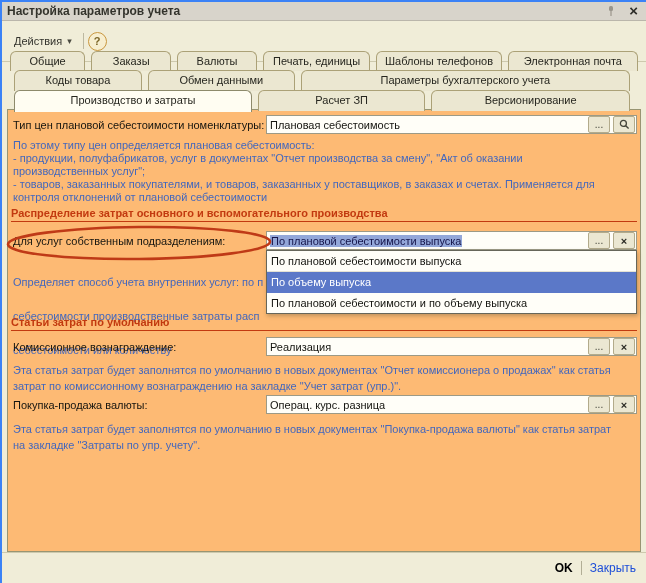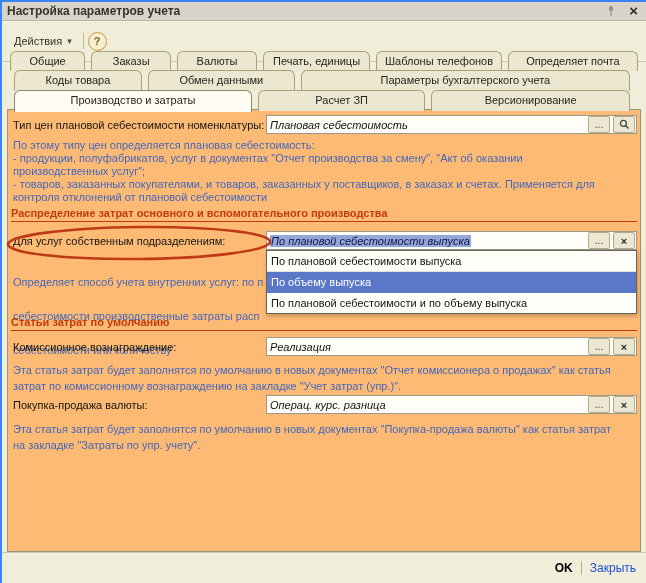--- a/index.html
+++ b/index.html
@@ -61,21 +61,21 @@
   .panel{
     position:absolute;left:5px;right:5px;top:107px;bottom:31px;
     background:#fdba74;border:1px solid #989572;z-index:1;
   }
   .panel .lbl{position:absolute;color:#14140f;white-space:nowrap;}
   .field{
     position:absolute;left:258px;right:3px;height:19px;
     background:#fffef8;border:1px solid #9c9a86;
     display:flex;align-items:center;padding-left:3px;box-sizing:border-box;
   }
-  .field .val{flex:1;white-space:nowrap;overflow:hidden;color:#14140f;font-style:italic;}
+  .field .val{flex:1;white-space:nowrap;overflow:hidden;color:#14140f;}
   .field .val.selected{flex:0 0 auto;background:#93a7d9;color:#14144a;padding:0 1px;}
   .field .spacer{flex:1;}
   .fbtn{
     flex:0 0 auto;width:20px;height:15px;margin-left:2px;margin-right:1px;
     background:#ebe7d2;border:1px solid #b3ab8b;border-radius:2px;
     display:flex;align-items:center;justify-content:center;
     font-size:10px;line-height:10px;color:#45453a;cursor:pointer;
   }
   .fbtn.clear{font-size:11px;font-weight:bold;color:#2a2a24;}
   .help{
@@ -136,21 +136,21 @@
     <div class="tb-sep"></div>
     <div class="help-btn">?</div>
   </div>
 
   <div class="tabrow tabrow1">
     <div class="tab" style="flex:0.80">Общие</div>
     <div class="tab" style="flex:0.85">Заказы</div>
     <div class="tab" style="flex:0.85">Валюты</div>
     <div class="tab" style="flex:1.15">Печать, единицы</div>
     <div class="tab" style="flex:1.35">Шаблоны телефонов</div>
-    <div class="tab" style="flex:1.40">Определяет почта</div>
+    <div class="tab" style="flex:1.40">Электронная почта</div>
   </div>
   <div class="tabrow tabrow2">
     <div class="tab" style="flex:1.0">Коды товара</div>
     <div class="tab" style="flex:1.15">Обмен данными</div>
     <div class="tab" style="flex:2.6">Параметры бухгалтерского учета</div>
   </div>
   <div class="tabrow tabrow3">
     <div class="tab active" style="flex:1.5">Производство и затраты</div>
     <div class="tab" style="flex:1.05">Расчет ЗП</div>
     <div class="tab" style="flex:1.25">Версионирование</div>

